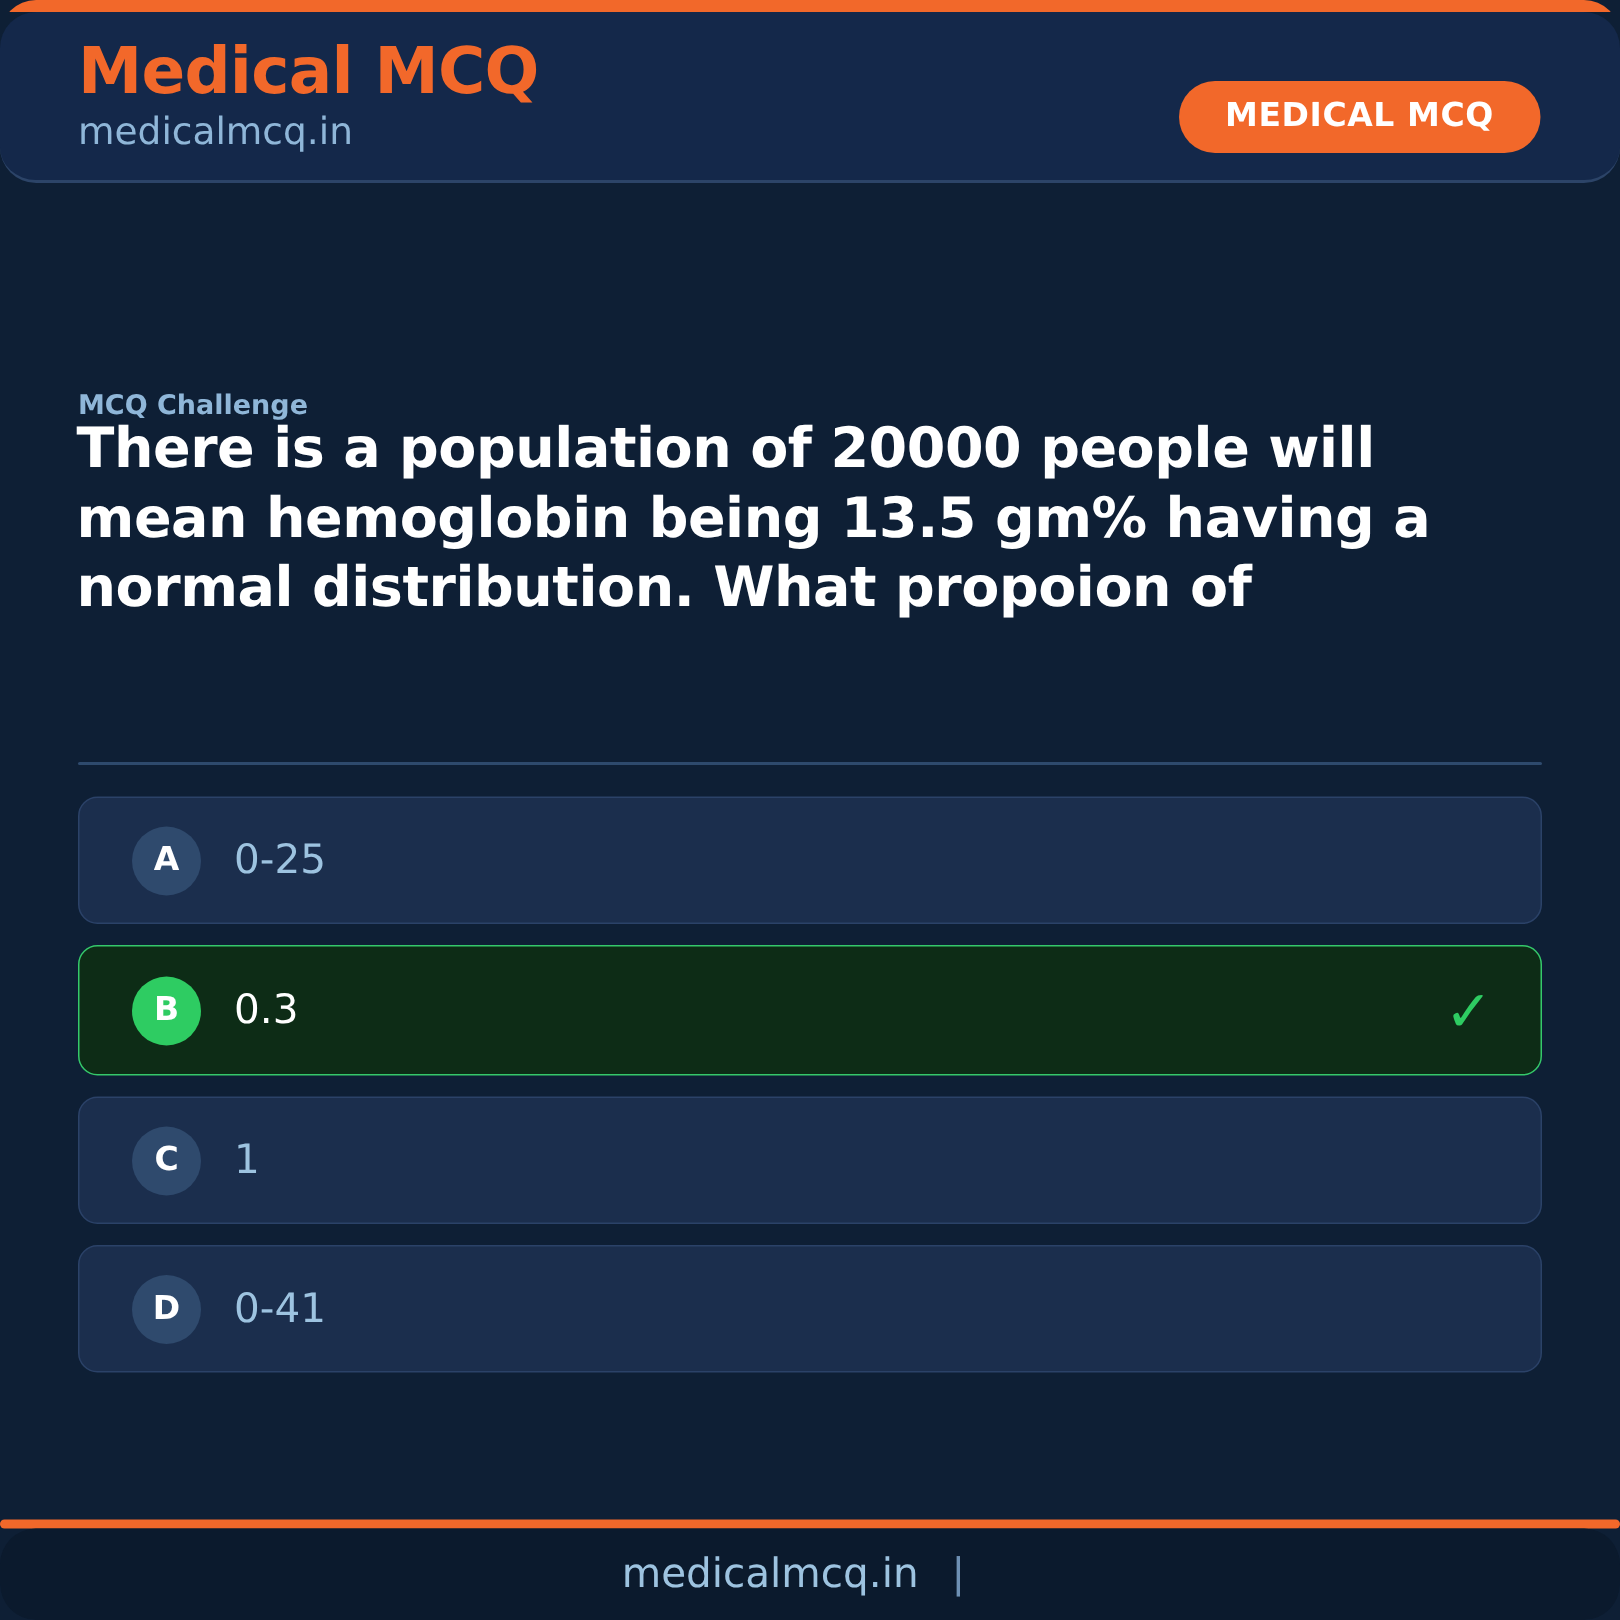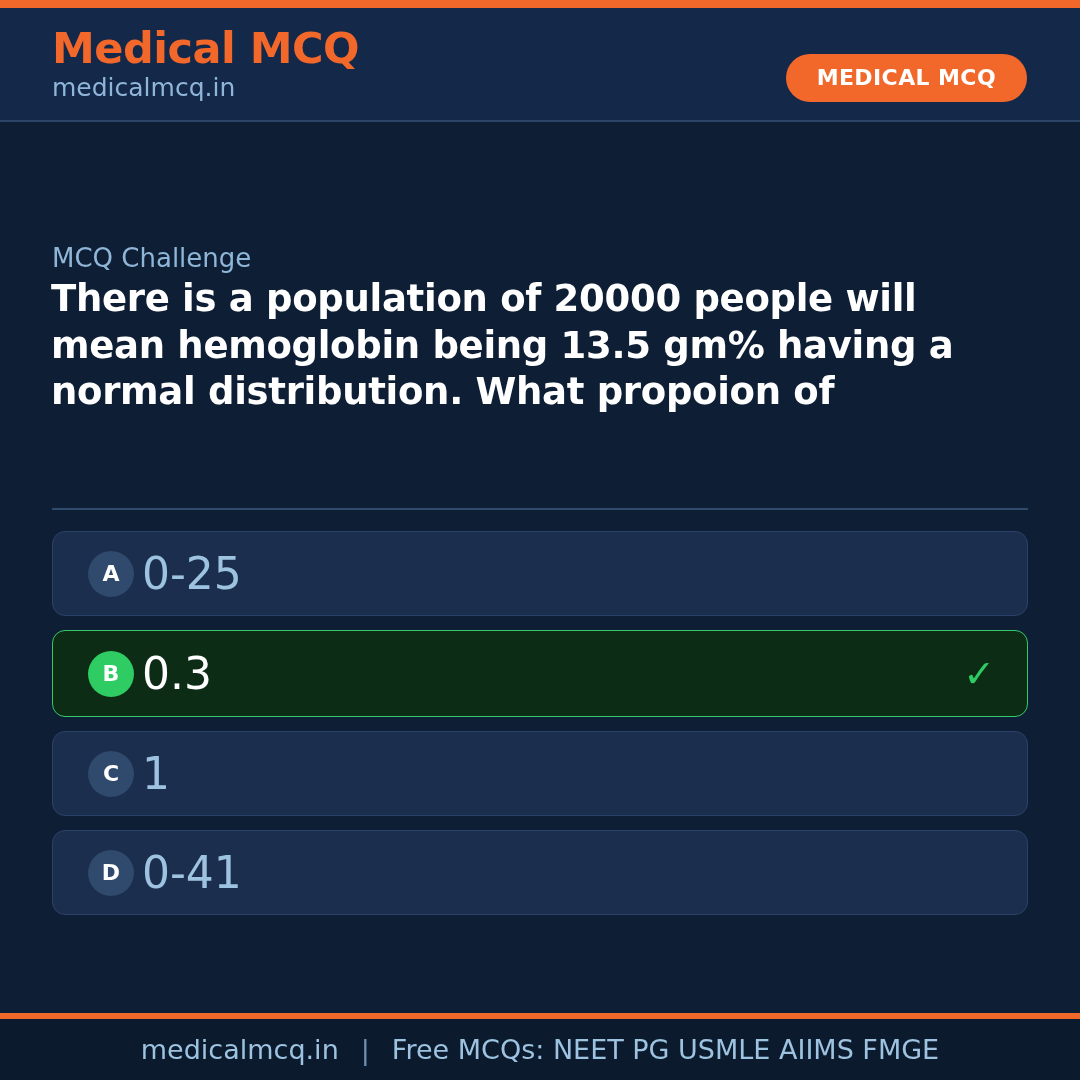--- a/index.html
+++ b/index.html
@@ -1,15 +1,15 @@
 <!DOCTYPE html>
 <html><head>
 <meta charset="utf-8">
 <style>
-  * { margin:0; padding:0; box-sizing:border-box; }
+  * { margin:0; padding:0; box-sizing:border-box;border-radius:24px; }
   html, body { width:1080px; height:1080px; }
   body {
     background:#0e1f35;
     font-family:"DejaVu Sans", sans-serif;
     position:relative;
     overflow:hidden;
   }
 
   
   .top-accent {
@@ -47,23 +47,24 @@
     color:#ffffff;
     font-size:22px;
     font-weight:bold;
     letter-spacing:0.4px;
     padding:11px 31px 12px 31px;
     border-radius:24px;
   }
 
   
   .eyebrow {
-    position:absolute; left:52px; top:243px;
-    font-size:26px;
+    position:absolute; left:52px; top:260px;
+    font-size:18px;
     color:#8fb6d8;
+    font-weight:bold;
   }
   .question {
     position:absolute; left:51px; top:276px;
     width:985px;
     font-size:37px;
     font-weight:bold;
     color:#ffffff;
     line-height:1.26;
     letter-spacing:-0.3px;
   }
@@ -95,22 +96,22 @@
     color:#ffffff;
     font-size:22px;
     font-weight:bold;
     display:flex;
     align-items:center;
     justify-content:center;
     margin-left:35px;
     flex:0 0 auto;
   }
   .option .opt-text {
-    margin-left:8px;
-    font-size:44px;
+    margin-left:22px;
+    font-size:27px;
     color:#9dc3e0;
     line-height:1;
   }
   .option .check {
     position:absolute;
     right:32px;
     font-size:38px;
     color:#2ecc62;
     line-height:1;
     display:none;
@@ -203,14 +204,13 @@
     <div class="opt-text">0-41</div>
 
   </div>
 
 </div>
 
 <div class="footer-accent"></div>
 <div class="footer">
   <span class="footer-site">medicalmcq.in</span>
   <span class="footer-sep">|</span>
-  <span class="footer-links">Free MCQs: NEET PG  USMLE  AIIMS  FMGE</span>
 </div>
 
 </body></html>

